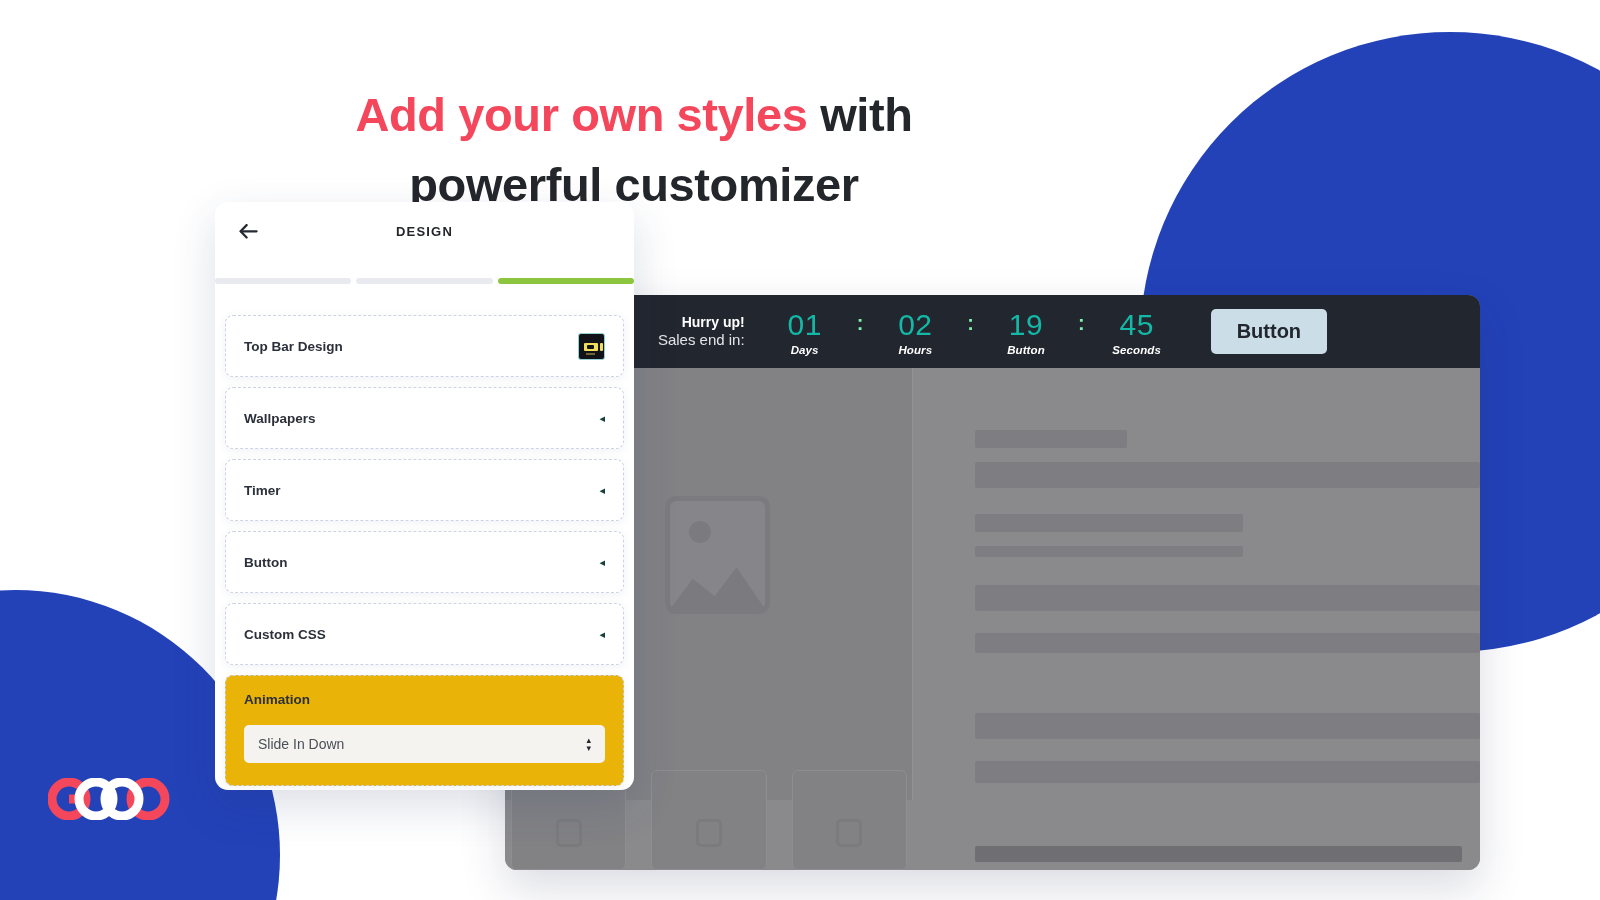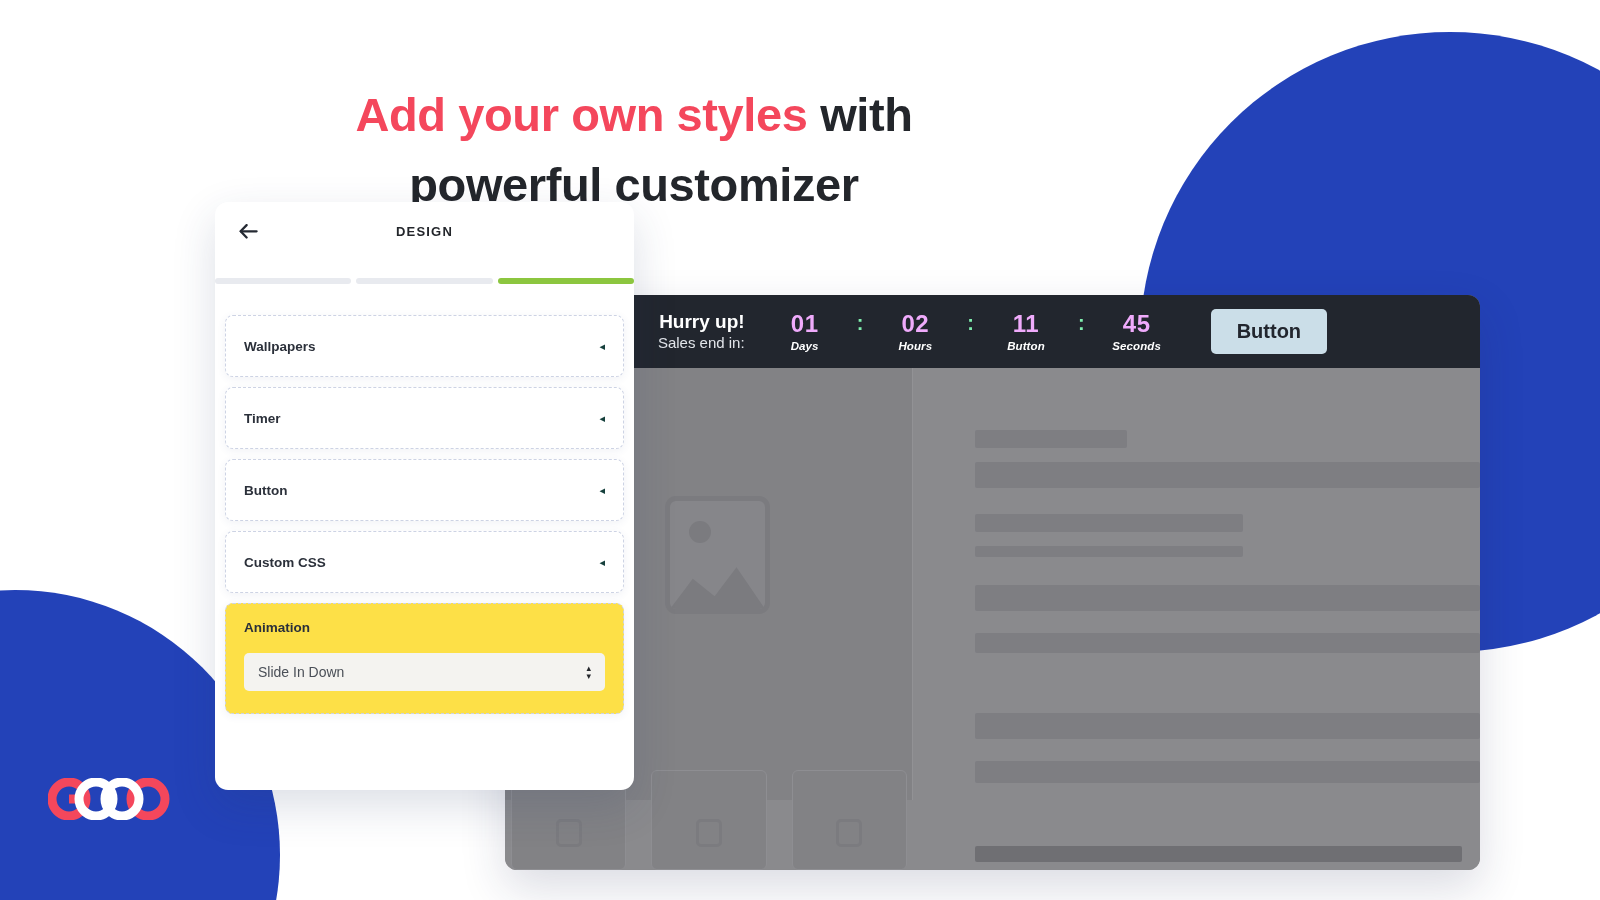--- a/index.html
+++ b/index.html
@@ -70,26 +70,26 @@
     justify-content: center;
     gap: 26px;
     z-index: 4;
   }
   #hurry-block {
     text-align: right;
     color: #FFFFFF;
     line-height: 1.18;
     margin-right: 8px;
   }
-  #hurry-block .hl1 { font-size: 19px; font-weight: bold; }
+  #hurry-block .hl1 { font-size: 14px; font-weight: bold; }
   #hurry-block .hl2 { font-size: 15px; font-weight: normal; color: #e2e5ea; }
 
   .cd-unit { text-align: center; min-width: 52px; }
   .cd-unit .num {
-    font-size: 24px; font-weight: bold; color: #f0abfc;
+    font-size: 30px; font-weight: normal; color: #14b8a6;
     line-height: 1.1; letter-spacing: 0.5px;
   }
   .cd-unit .lab {
     font-size: 11.5px; font-weight: bold; color: #FFFFFF;
     margin-top: 3px; letter-spacing: 0.1px; font-style: italic;
   }
   .cd-colon {
     font-size: 20px; font-weight: bold; color: #7FEFAE;
     margin-bottom: 17px;
   }
@@ -311,21 +311,21 @@
     position: absolute;
     left: 7px; top: 19px;
     width: 9px; height: 2px;
     background: #6d6733;
   }
 
   
   #row-animation {
     border: 1px dashed #cdd3e4;
     border-radius: 8px;
-    background: #fde047;
+    background: #eab308;
     box-shadow: 0 2px 8px rgba(60,75,130,0.07);
     padding: 16px 18px 22px 18px;
   }
   #animation-label {
     font-size: 13.5px;
     font-weight: bold;
     color: #2B303A;
     margin-bottom: 14px;
   }
   #animation-select {
@@ -390,21 +390,21 @@
     </div>
     <div class="cd-colon">:</div>
 
     <div class="cd-unit">
       <div class="num">02</div>
       <div class="lab">Hours</div>
     </div>
     <div class="cd-colon">:</div>
 
     <div class="cd-unit">
-      <div class="num">11</div>
+      <div class="num">19</div>
       <div class="lab">Button</div>
     </div>
     <div class="cd-colon">:</div>
 
     <div class="cd-unit">
       <div class="num">45</div>
       <div class="lab">Seconds</div>
     </div>
 
     <button id="topbar-cta">Button</button>
@@ -473,20 +473,28 @@
   </div>
 
   <div id="progress-row">
     <div class="pg-seg"></div>
     <div class="pg-seg"></div>
     <div class="pg-seg done"></div>
   </div>
 
   <div id="panel-list">
 
+    <div class="row">
+      <span class="row-label">Top Bar Design</span>
+      <span class="thumb">
+        <span class="tb-chip"></span>
+        <span class="tb-btn"></span>
+        <span class="tb-sub"></span>
+      </span>
+    </div>
 
     <div class="row">
       <span class="row-label">Wallpapers</span>
       <span class="chev">◂</span>
     </div>
 
     <div class="row">
       <span class="row-label">Timer</span>
       <span class="chev">◂</span>
     </div>

